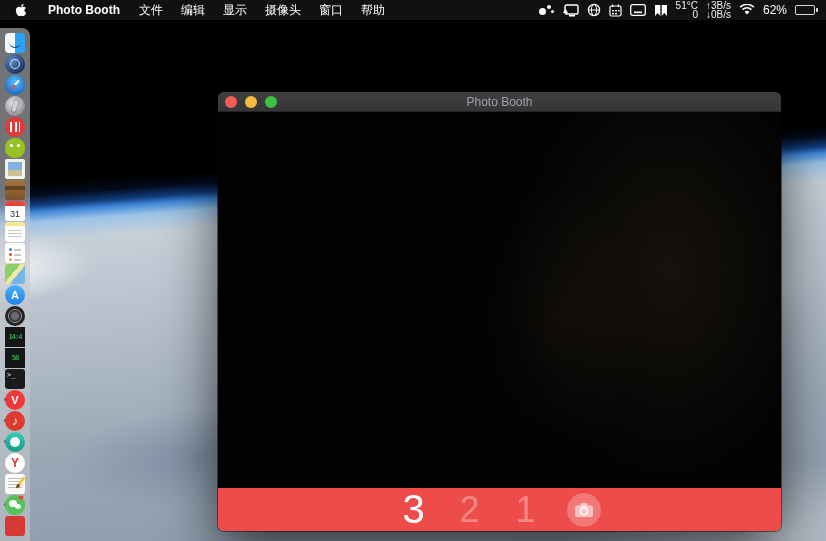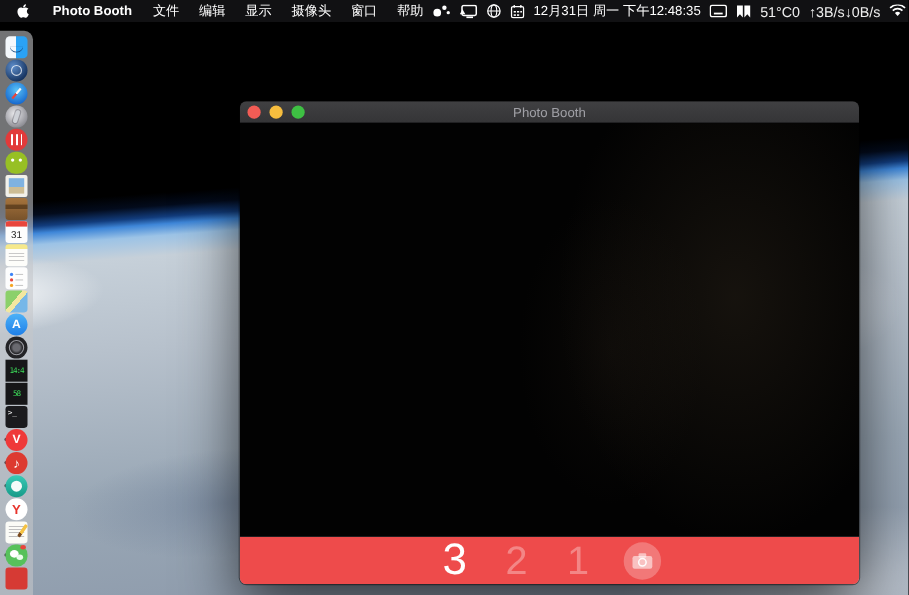--- a/index.html
+++ b/index.html
@@ -38,36 +38,36 @@
   
   .menubar { position:absolute; top:0; left:0; right:0; height:20px; z-index:5;
     background:rgba(18,18,20,.96); color:#fff; display:flex; align-items:center;
     font-size:12px; padding:0 8px; }
   .mb-left { display:flex; align-items:center; gap:0; white-space:nowrap; }
   .apple { width:14px; height:14px; display:flex; align-items:center; justify-content:center; margin:0 10px 0 6px; }
   .appname { font-weight:bold; padding:0 10px; }
   .mitem { padding:0 9px; }
   .mb-right { margin-left:auto; display:flex; align-items:center; gap:8px; white-space:nowrap; }
   .sicon { display:flex; align-items:center; justify-content:center; }
-  .stack { display:flex; flex-direction:row; align-items:flex-end; font-size:13px; line-height:9px; color:#eee;justify-content:space-between; }
+  .stack { display:flex; flex-direction:column; align-items:flex-end; font-size:10px; line-height:9px; color:#eee;justify-content:space-between; }
   .battery { display:flex; align-items:center; gap:1px; }
   .bat-body { width:20px; height:10px; border:1px solid #d8d8d8; border-radius:2px; padding:1px; }
   .bat-fill { width:18%; height:100%; background:#fff; border-radius:1px; }
   .bat-nub { width:2px; height:4px; background:#d8d8d8; border-radius:0 1px 1px 0; }
   .dots-glyph { position:relative; width:16px; height:12px; }
   .dots-glyph i { position:absolute; background:#fff; border-radius:50%; }
   .dots-glyph .d1 { width:7px; height:7px; left:0; top:4px; }
   .dots-glyph .d2 { width:4px; height:4px; left:8px; top:1px; }
   .dots-glyph .d3 { width:3px; height:3px; left:12px; top:6px; }
 
   
   .dock { position:absolute; left:0; top:28px; bottom:0; width:30px; z-index:4;
     background:rgba(196,198,202,.58); border-radius:0 8px 0 0; overflow:hidden;
     display:flex; flex-direction:column; align-items:center; padding-top:4px; }
-  .slot { position:relative; width:24px; height:21px; display:flex; align-items:center; justify-content:center; flex:none; }
+  .slot { position:relative; width:24px; height:21px; display:flex; align-items:flex-end; justify-content:center; flex:none; }
   .runner { position:absolute; left:1px; top:50%; margin-top:-2px; width:3px; height:3px; border-radius:50%; background:rgba(40,40,45,.8); }
   .ic { width:20px; height:20px; border-radius:4px; position:relative; flex:none; }
   .round { border-radius:50%; }
   .ic-finder { background:linear-gradient(90deg,#f4f8fc 0 48%, #2aa2f5 48%); }
   .ic-finder::after { content:""; position:absolute; left:4px; right:4px; bottom:5px; height:5px;
     border-bottom:1.5px solid #14457a; border-radius:0 0 8px 8px; }
   .ic-bluecircle { background:radial-gradient(circle at 35% 32%, #5d8cc9, #16335f 75%); }
   .ic-bluecircle::after { content:""; position:absolute; inset:5px; border:1.5px solid rgba(255,255,255,.75); border-radius:50%; }
   .ic-safari { background:radial-gradient(circle at 50% 35%, #59c2f7, #1566cd 80%); }
   .ic-safari::after { content:""; position:absolute; left:9px; top:4px; width:2px; height:12px;
@@ -201,21 +201,20 @@
           <rect x="1" y="2" width="11" height="10" rx="1.5" fill="none" stroke="#fff" stroke-width="1.2"></rect>
           <line x1="3.5" y1="0.5" x2="3.5" y2="3" stroke="#fff" stroke-width="1.2"></line>
           <line x1="9.5" y1="0.5" x2="9.5" y2="3" stroke="#fff" stroke-width="1.2"></line>
           <rect x="3" y="6" width="2" height="1.4" fill="#fff"></rect>
           <rect x="6" y="6" width="2" height="1.4" fill="#fff"></rect>
           <rect x="9" y="6" width="1.5" height="1.4" fill="#fff"></rect>
           <rect x="3" y="9" width="2" height="1.4" fill="#fff"></rect>
           <rect x="6" y="9" width="2" height="1.4" fill="#fff"></rect>
         </svg>
     </span>
-    <span>12月31日 周一 下午12:48:35</span>
     <span class="sicon">
       <svg width="16" height="12" viewBox="0 0 16 12">
           <rect x="0.7" y="0.7" width="14.6" height="10.6" rx="2" fill="none" stroke="#fff" stroke-width="1.3"></rect>
           <rect x="4" y="7.5" width="8" height="1.6" fill="#fff"></rect>
         </svg>
     </span>
     <span class="sicon">
       <svg width="14" height="13" viewBox="0 0 14 13">
           <path d="M1 1 h5.3 v11 l-2.65 -3 l-2.65 3 Z" fill="#fff"></path>
           <path d="M7.7 1 h5.3 v11 l-2.65 -3 l-2.65 3 Z" fill="#fff"></path>

